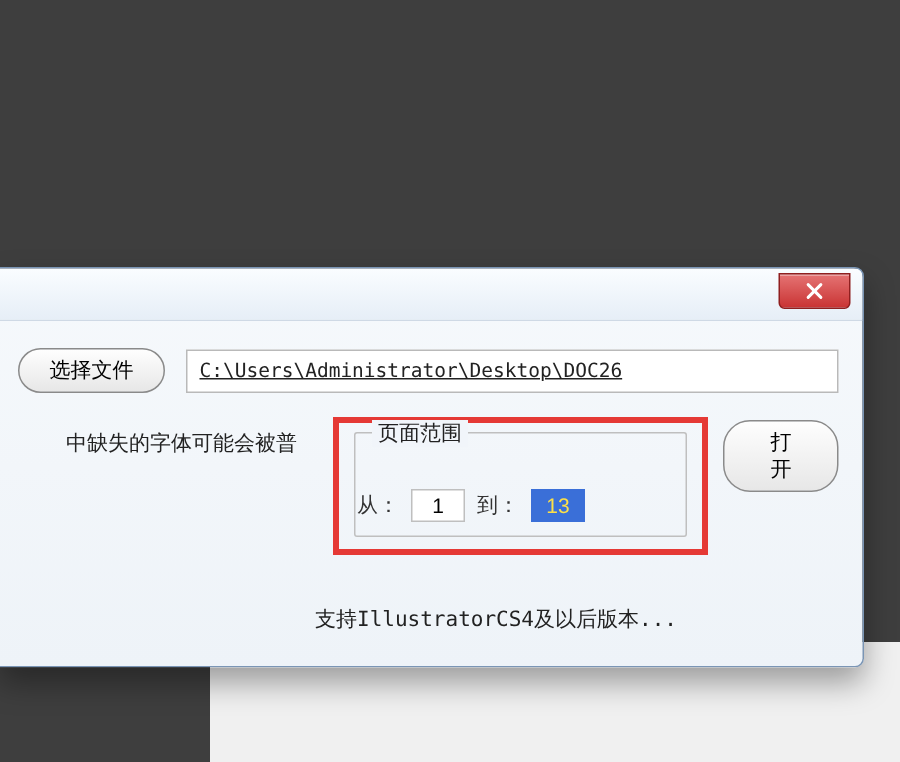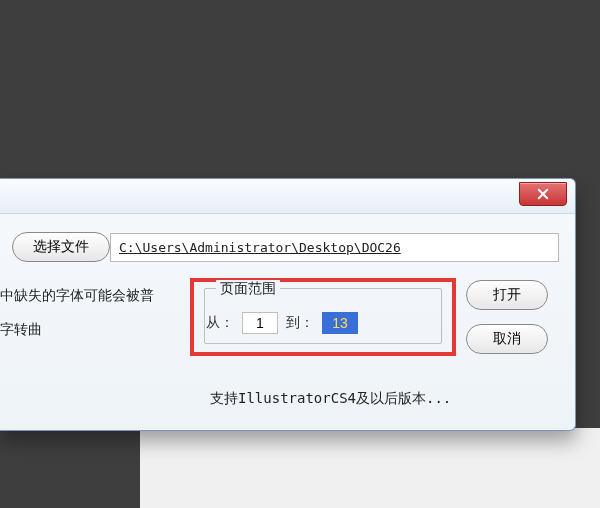--- a/index.html
+++ b/index.html
@@ -59,21 +59,21 @@
 }
 .close-x::before{transform:rotate(45deg)}
 .close-x::after{transform:rotate(-45deg)}
 
 .content{
   padding:18px 16px 22px 0;
   display:flex;flex-direction:column;gap:8px;
 }
 
 .row1{
-  display:flex;align-items:center;
+  display:flex;align-items:center;gap:14px;
   padding-left:12px;
 }
 .pill-btn{
   padding:5px 20px;
   border:1px solid #8a8a8a;
   border-radius:18px;
   background:linear-gradient(#fefefe,#e7e7e7);
   font-size:14px;
   cursor:pointer;
 }
@@ -93,28 +93,29 @@
   display:flex;align-items:flex-start;gap:10px;
   padding-left:0;
   margin-top:6px;
 }
 .truncated{
   width:180px;
   font-size:14px;
   line-height:26px;
   color:#222;
   padding-top:6px;
+  padding-left:44px;
 }
 .truncated div{white-space:nowrap}
 
 .range-box{
   position:relative;
   border:4px solid #e53935;
   width:234px;
-  padding:24px 12px 18px 12px;
+  padding:38px 12px 18px 12px;
   margin-top:2px;
 }
 .range-inner{
   position:absolute;
   left:10px;right:10px;top:6px;bottom:8px;
   border:1px solid #bfbfbf;
   border-radius:2px;
   pointer-events:none;
 }
 .range-legend{
@@ -178,37 +179,35 @@
 
     <div class="row1">
       <button class="pill-btn">选择文件</button>
       <div class="path-box">C:\Users\Administrator\Desktop\DOC26</div>
     </div>
 
     <div class="row2">
 
       <div class="truncated">
         <div>中缺失的字体可能会被普</div>
-        <div style="margin-top:8px">字转曲</div>
       </div>
 
       <div class="range-box">
         <div class="range-inner"></div>
         <div class="range-legend">页面范围</div>
         <div class="range-fields">
           <span>从：</span>
           <input class="num-input" value="1" style="">
           <span>到：</span>
           <input class="num-input selected" value="13" style="">
         </div>
       </div>
 
       <div class="side-buttons">
         <button class="pill-btn">打开</button>
-        <button class="pill-btn">取消</button>
       </div>
 
     </div>
 
     <div class="support">支持IllustratorCS4及以后版本...</div>
 
   </div>
 </div>
 
 </body></html>

